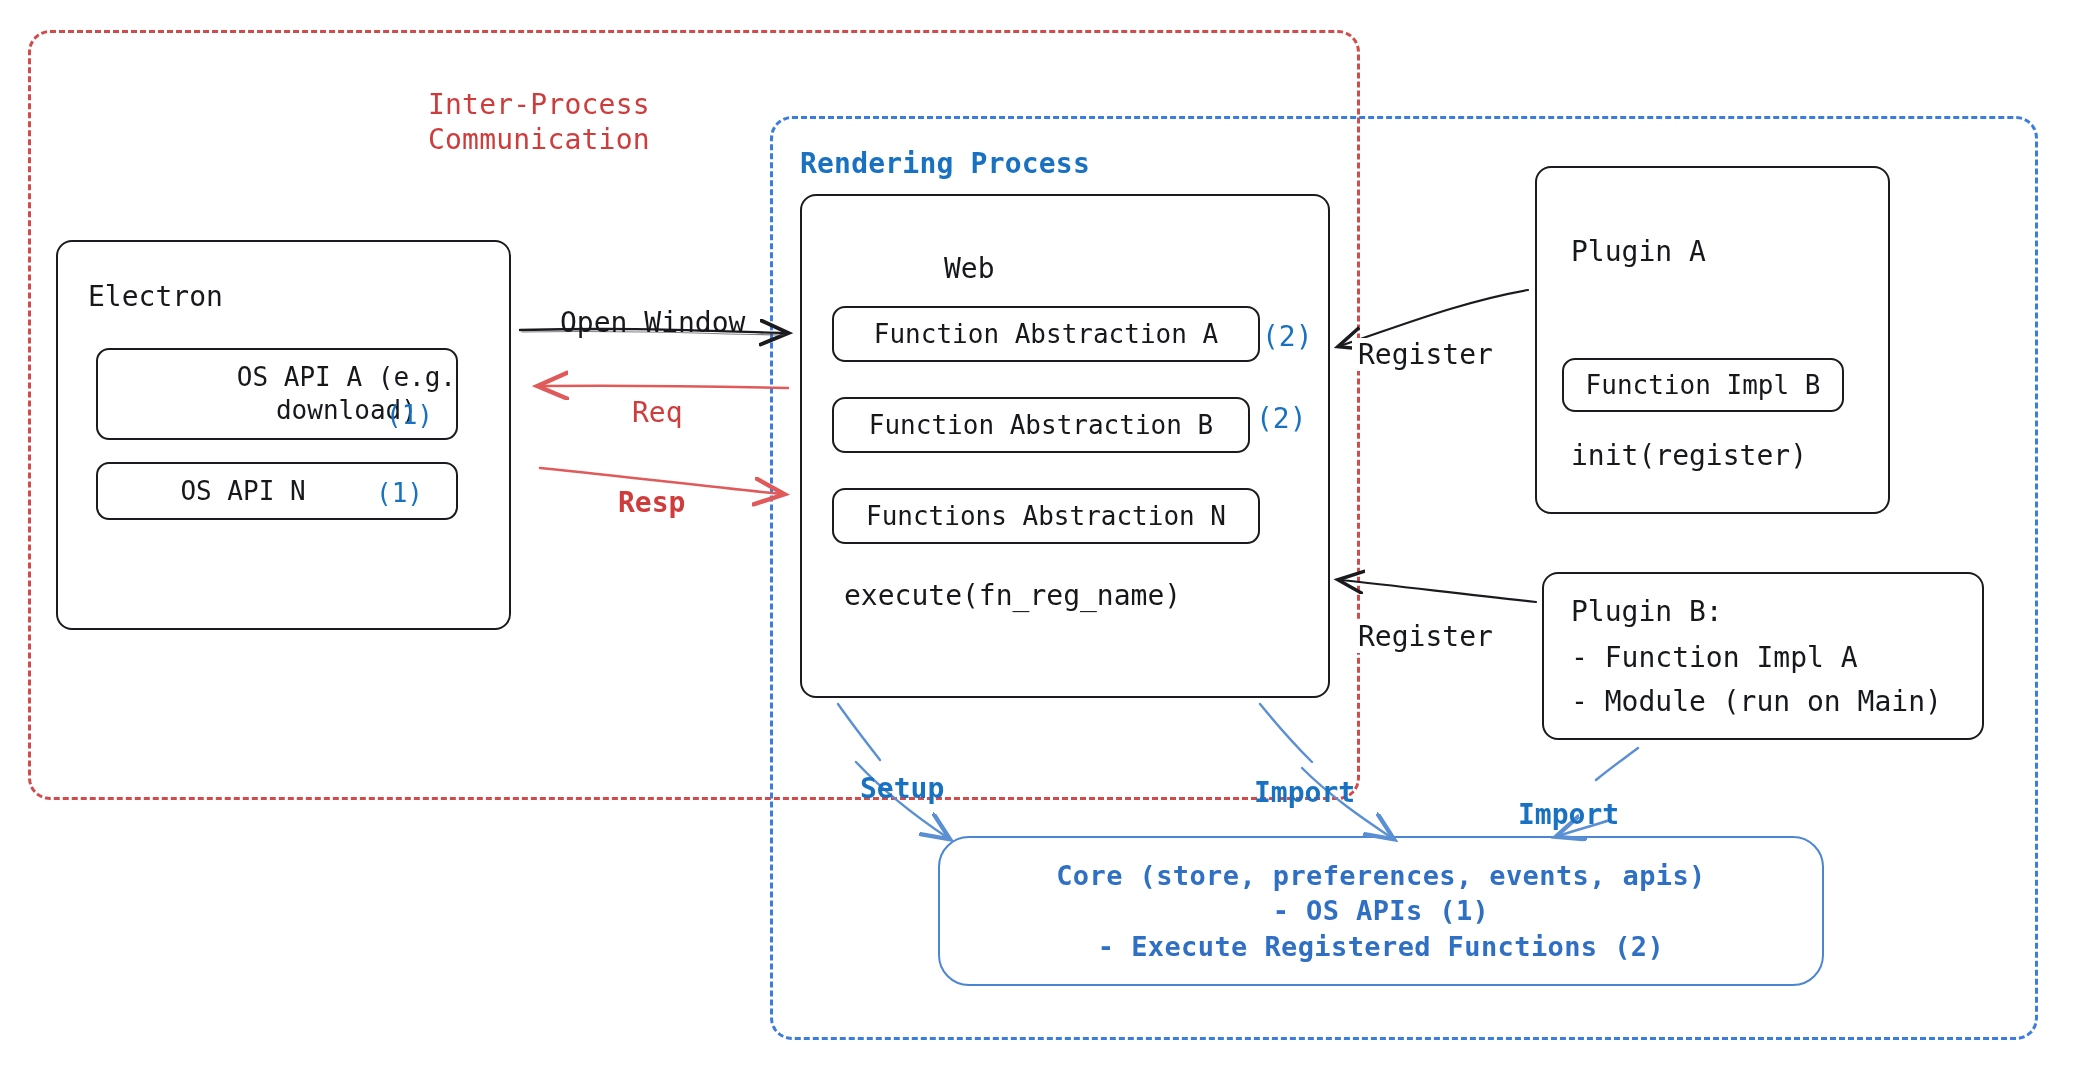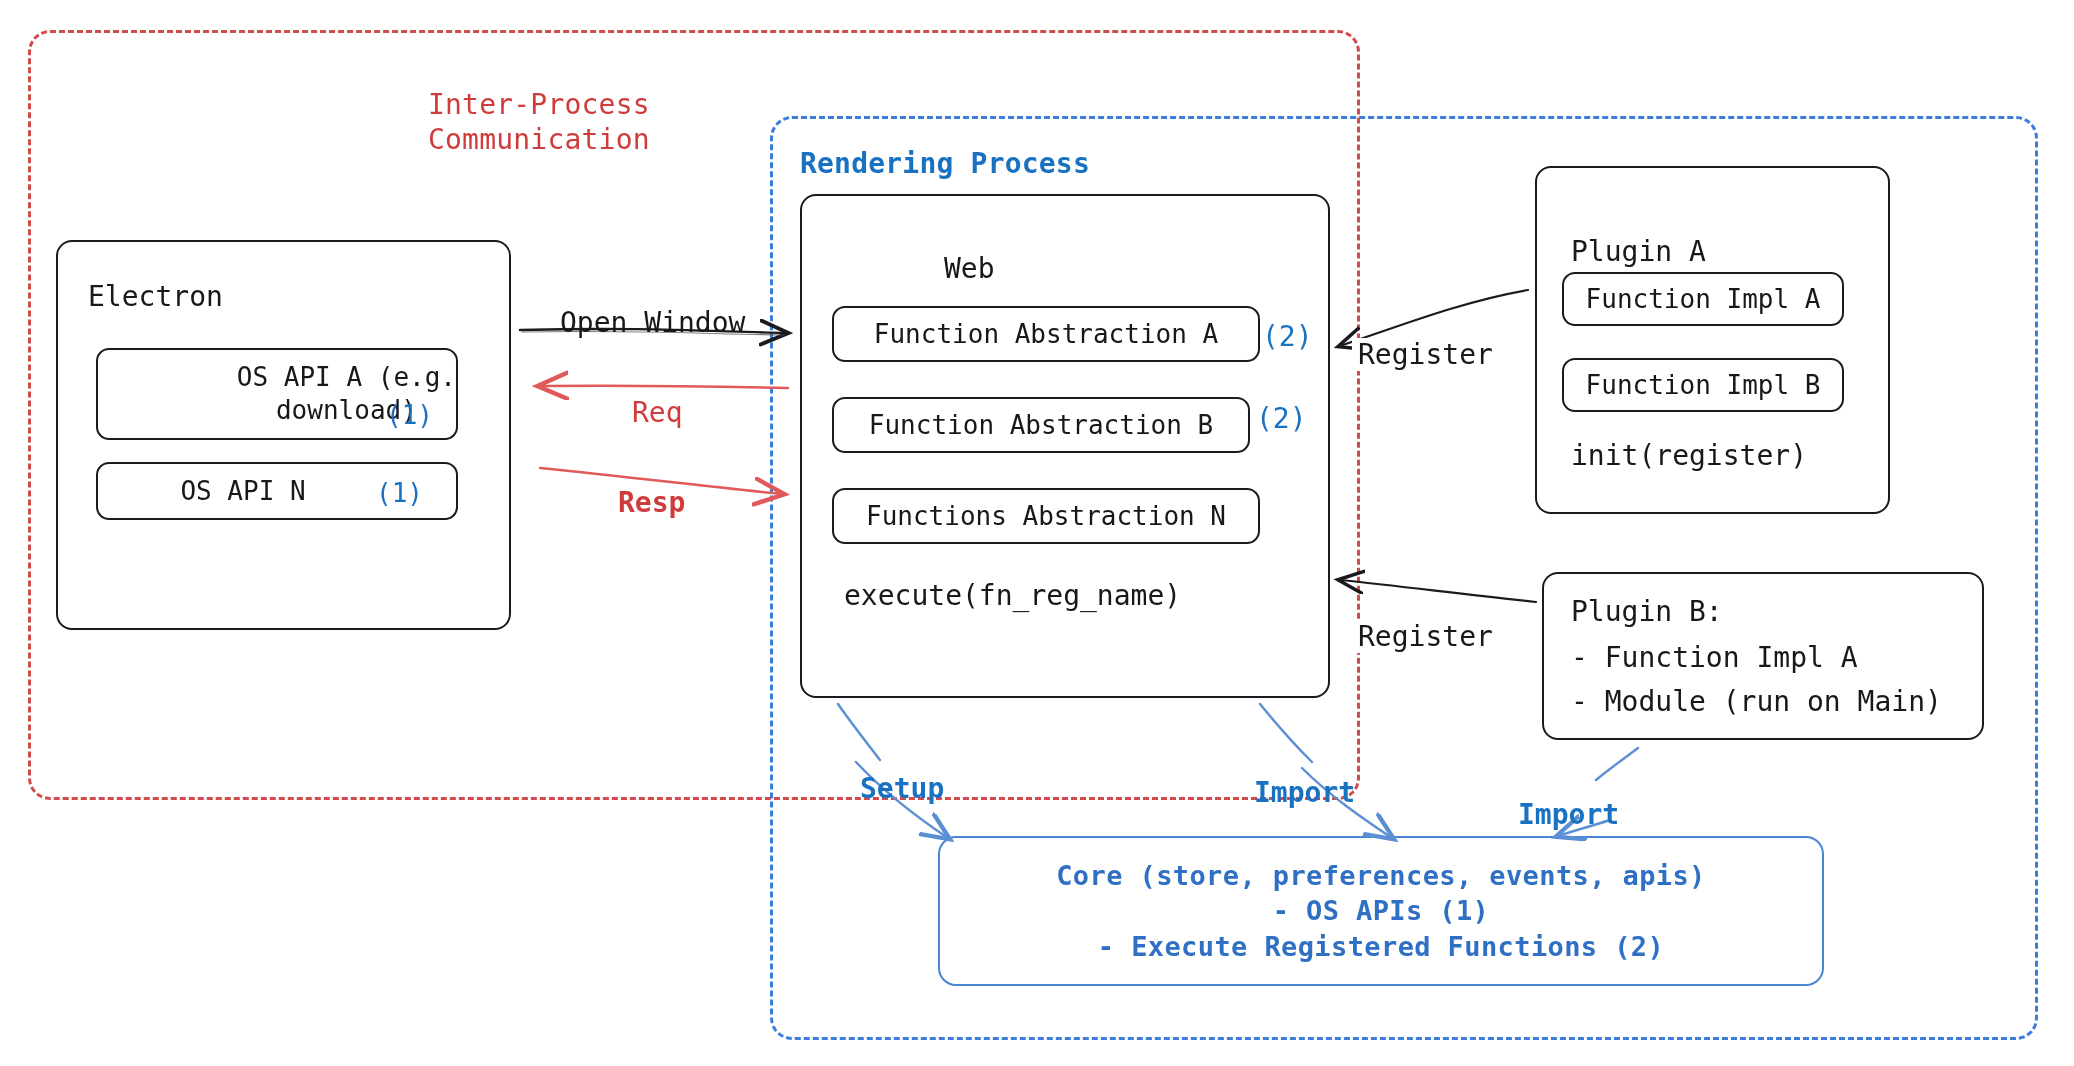--- a/index.html
+++ b/index.html
@@ -31,21 +31,21 @@
   .marker{position:absolute;white-space:pre;}
   .t26{font-size:26px;}
   .t28{font-size:28px;}
 
   .blue{color:#1971c2;}
   .red{color:#cf3c3c;}
   .ink{color:#16181c;}
 
   .core-box{
     position:absolute;box-sizing:border-box;background:#ffffff;
-    border:2.4px solid #4a86d4;border-radius:18px;
+    border:2.4px solid #4a86d4;border-radius:31px;
     display:flex;flex-direction:column;align-items:center;justify-content:center;
   }
   .core-line{white-space:pre;color:#2f6fc4;font-weight:bold;font-size:27px;line-height:1.32;letter-spacing:.4px;}
 
   
   .arrow-label{position:absolute;white-space:pre;margin-top:28px;}
 
   svg.overlay{position:absolute;left:0;top:0;width:2074px;height:1066px;pointer-events:none;}
 </style>
 </head>
@@ -94,23 +94,20 @@
   <div class="box-inner" style="left:832px;top:488px;width:428px;height:56px;">
     <span class="ink t26">Functions Abstraction N</span>
   </div>
 
   <div class="free-text ink t28" style="left:844px;top:578px;">execute(fn_reg_name)</div>
 
   <div class="box" style="left:1535px;top:166px;width:355px;height:348px;">
   </div>
   <div class="box-title ink t28" style="left:1571px;top:215px;margin-top:20px;">Plugin A</div>
 
-  <div class="box-inner" style="left:1562px;top:272px;width:282px;height:54px;">
-    <span class="ink t26">Function Impl A</span>
-  </div>
 
   <div class="box-inner" style="left:1562px;top:358px;width:282px;height:54px;align-items:center;">
     <span class="ink t26">Function Impl B</span>
   </div>
 
   <div class="free-text ink t28" style="left:1571px;top:438px;">init(register)</div>
 
   <div class="box" style="left:1542px;top:572px;width:442px;height:168px;">
   </div>
   <div class="free-text ink t28" style="left:1571px;top:594px;">Plugin B:</div>

